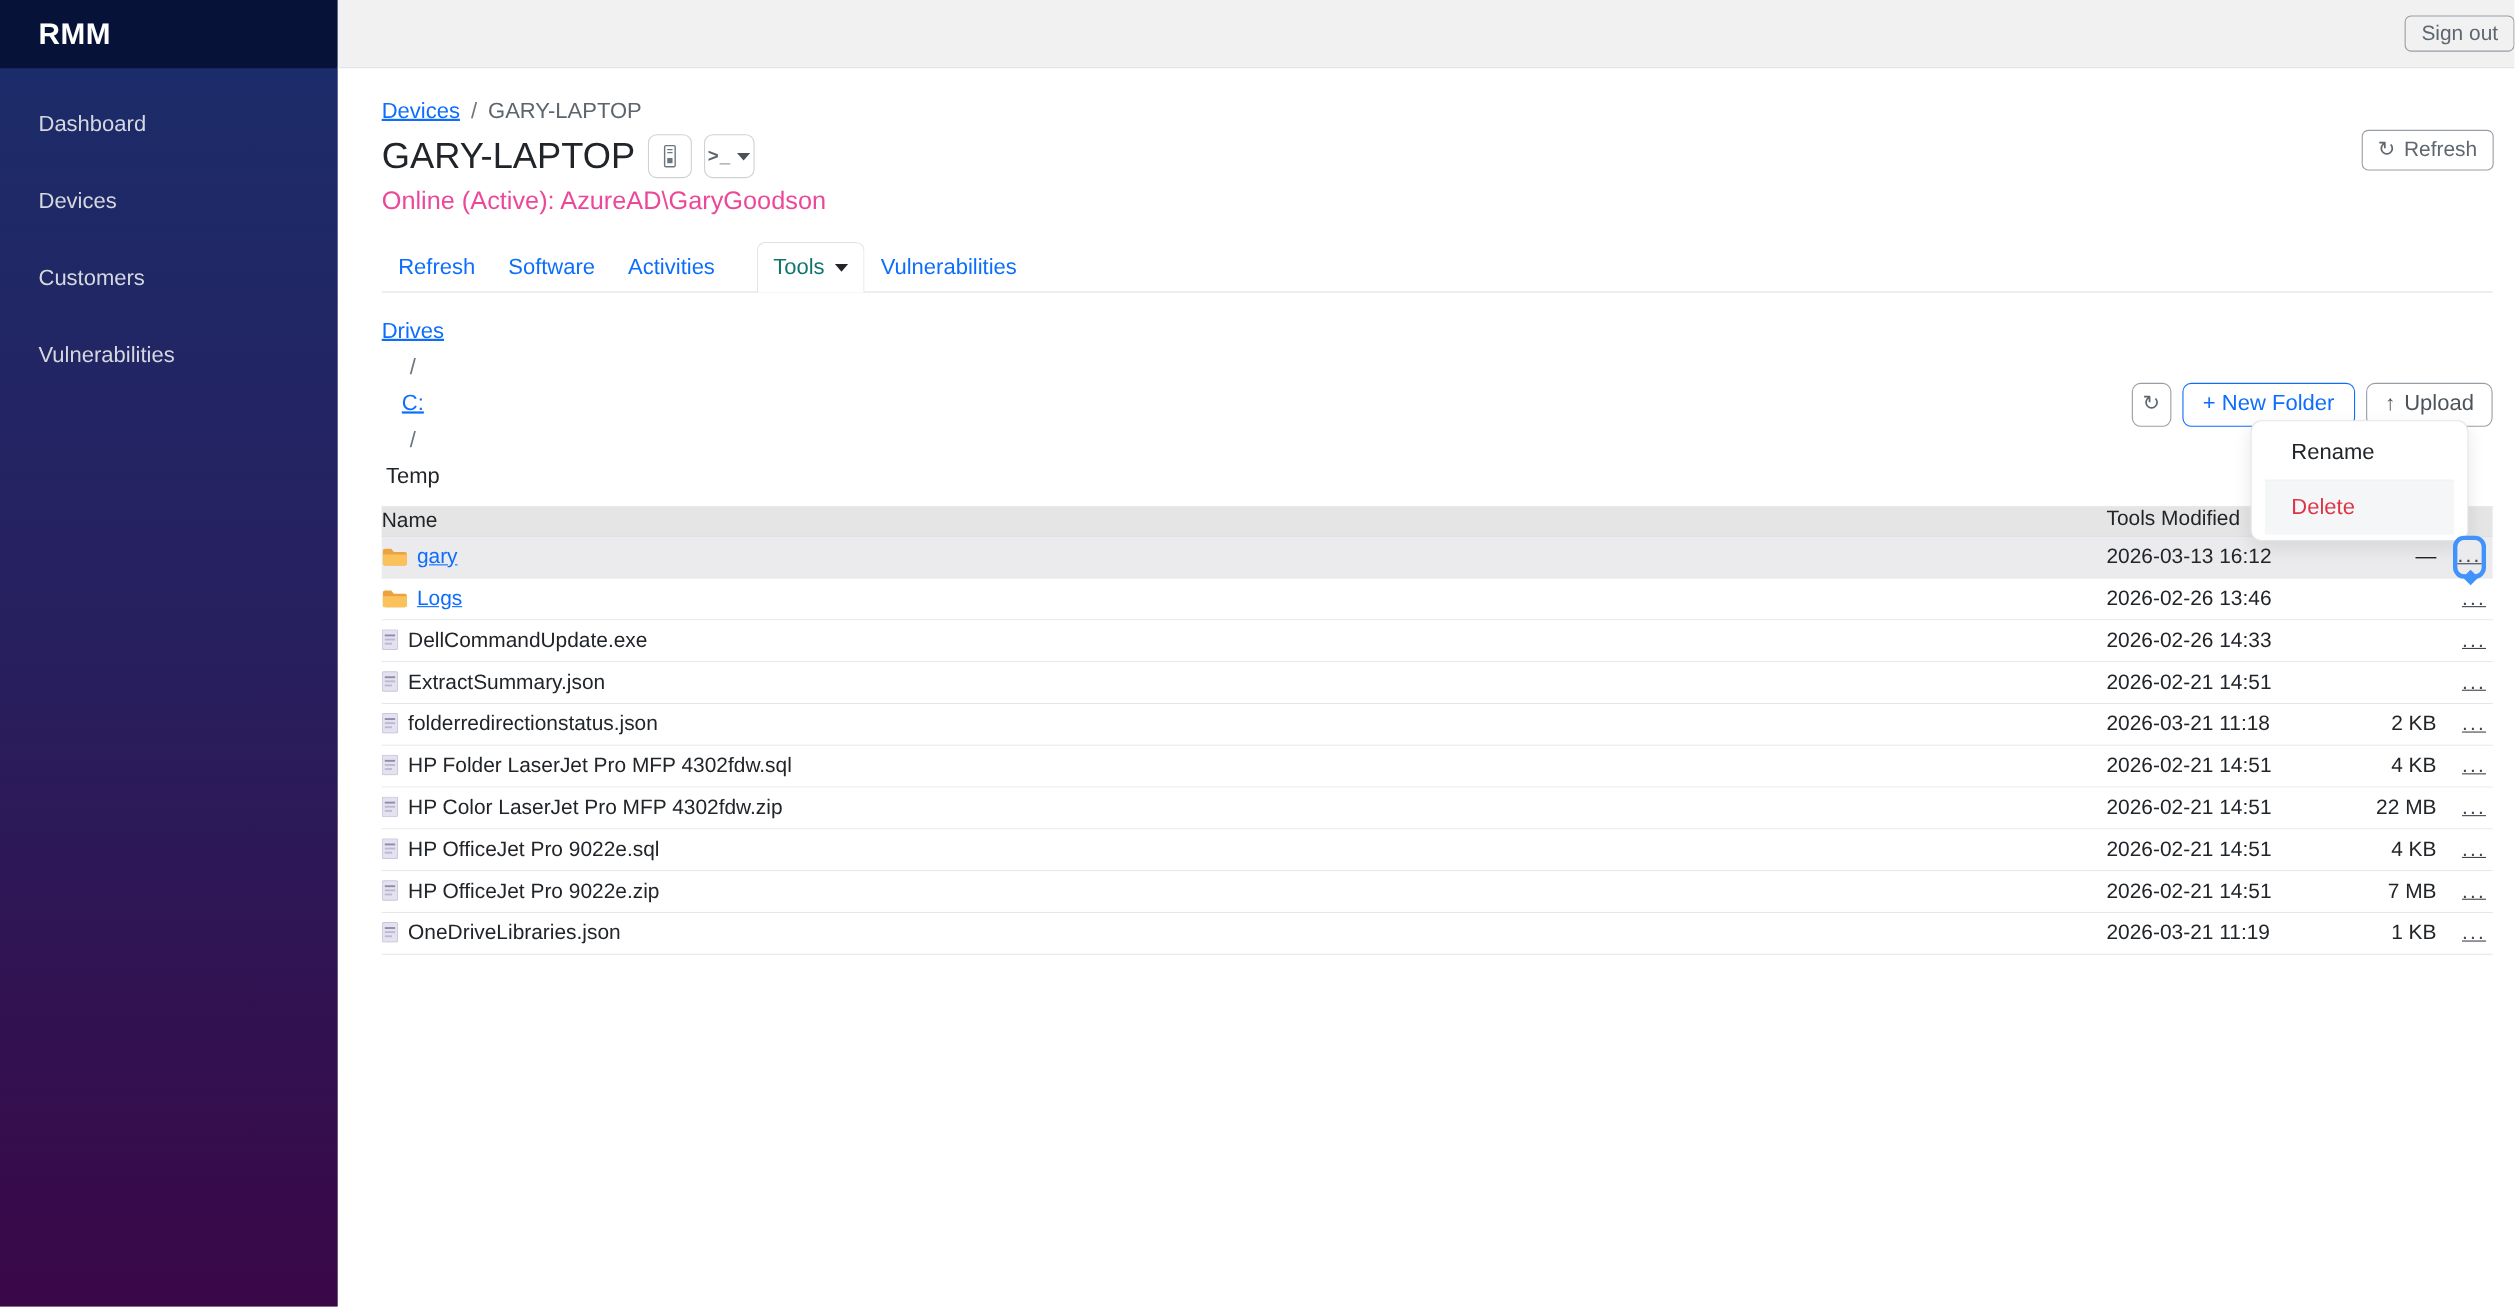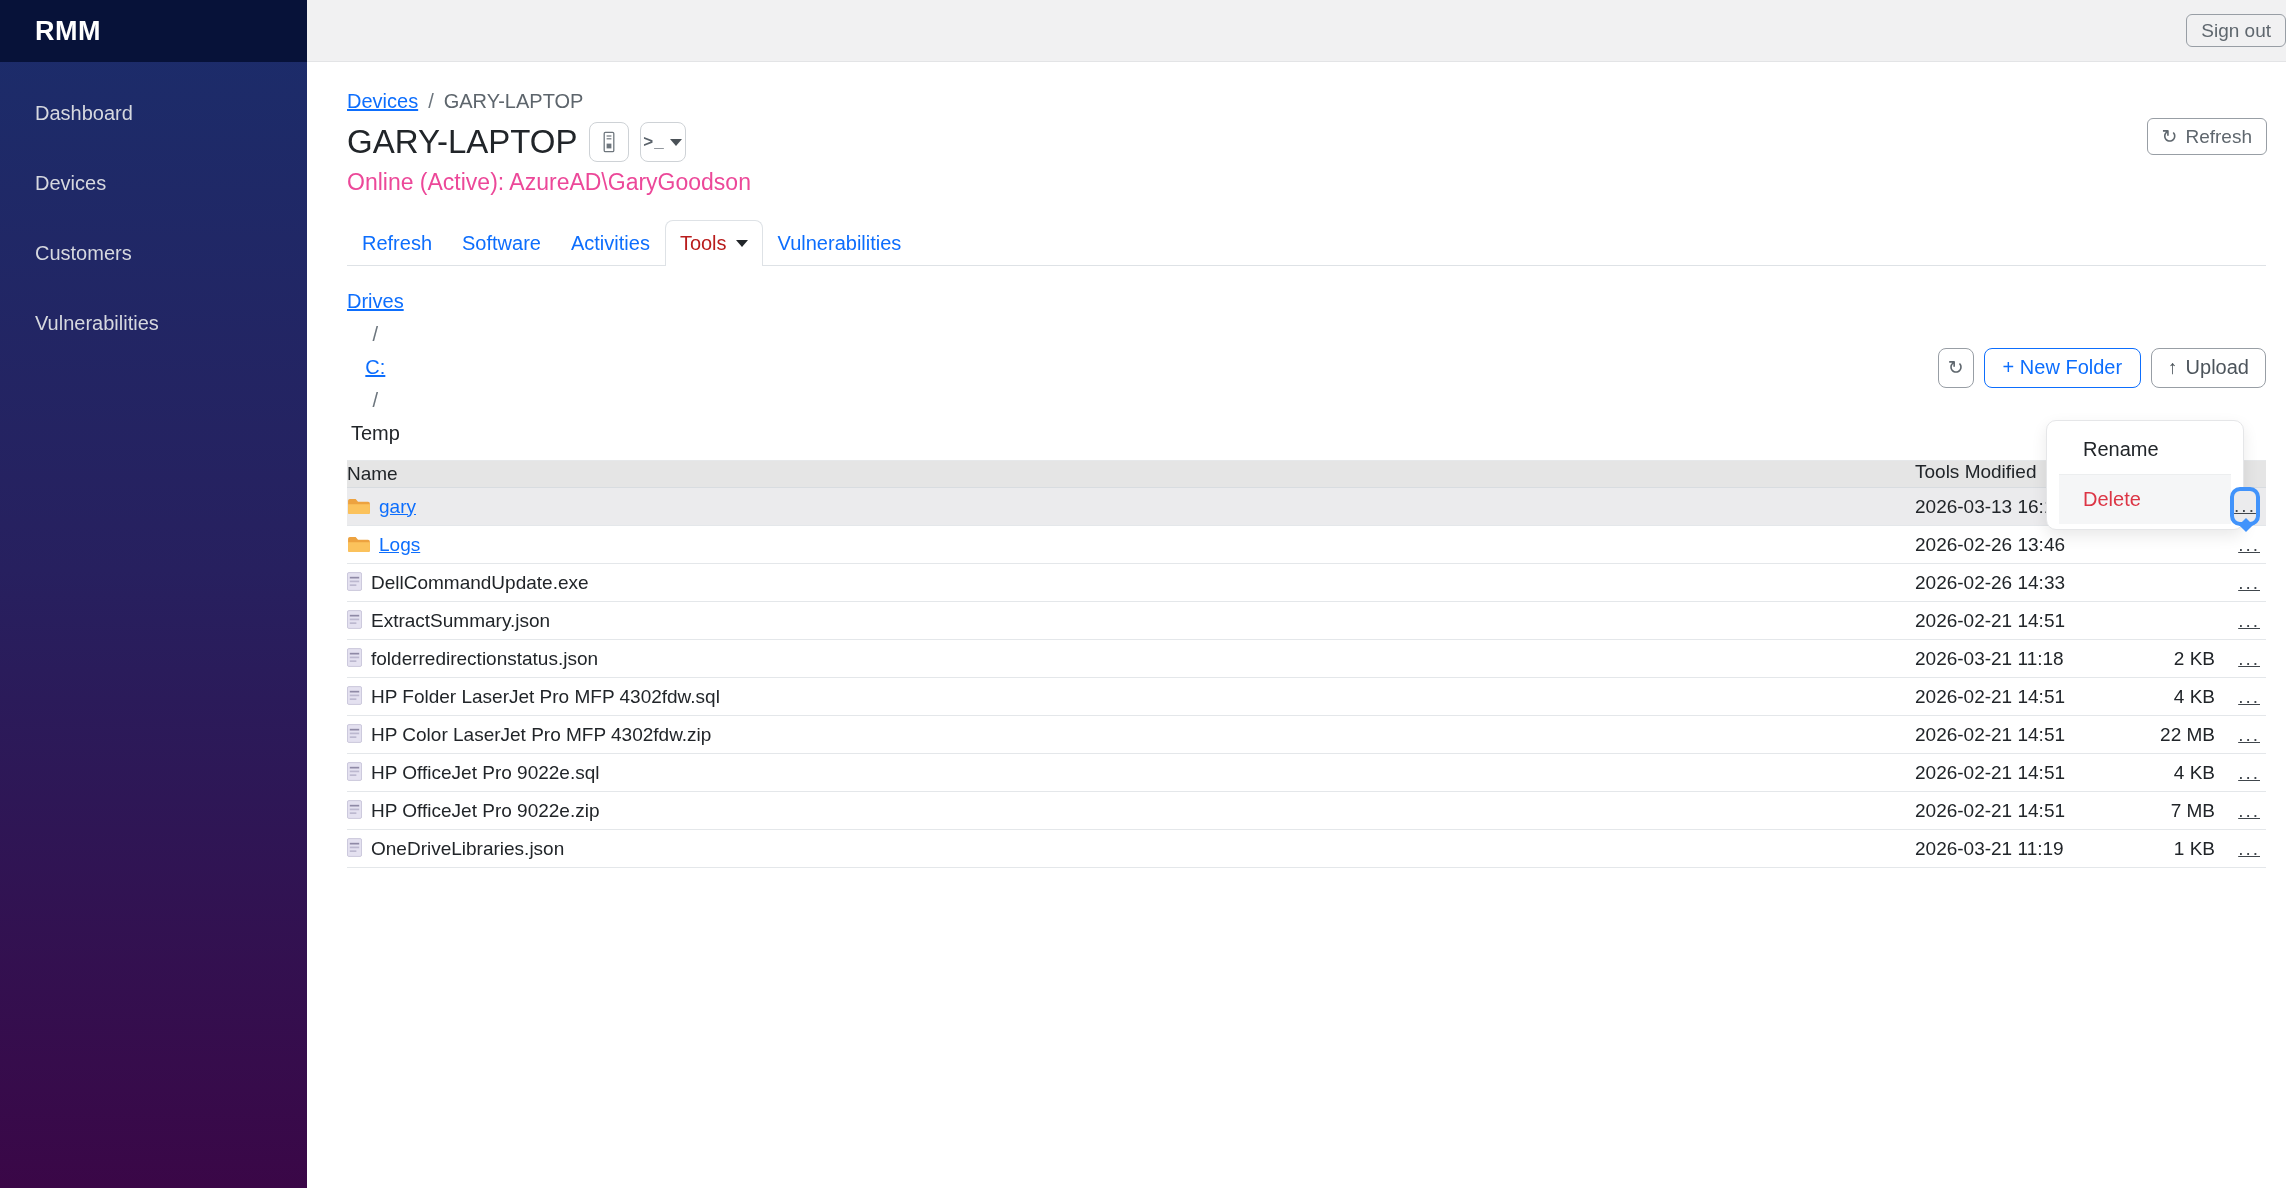--- a/index.html
+++ b/index.html
@@ -64,21 +64,21 @@
   }
   .status-line { margin-top:7px; font-size:23px; color:#ec4899; }
 
   
   .tabs { margin-top:23px; display:flex; border-bottom:1px solid #dee2e6; }
   .tab {
     padding:11px 14px; font-size:20px; color:#0d6efd; cursor:pointer;
     border:1px solid transparent; border-bottom:none; border-radius:8px 8px 0 0;
     display:flex; align-items:center; gap:9px; position:relative; top:1px;
   }
-  .tab.active { background:#fff; color:#b91c1c; border-color:#dee2e6; }
+  .tab.active { background:#fff; color:#0f766e; border-color:#dee2e6;margin-left:23px; }
   .tab.active .caret-down { border-top-color:#212529; }
 
   
   .files-bar { margin-top:24px; display:flex; align-items:center; justify-content:space-between; }
   .files-crumbs { font-size:20px; display:flex; align-items:center; gap:10px;flex-direction:column; }
   .files-actions { display:flex; align-items:center; gap:10px; }
   .tool-btn { height:40px; border-radius:8px; font-size:20px; }
   .refresh-sq { width:36px; }
   .btn-blue { color:#0d6efd; border-color:#0d6efd; padding:0 18px; }
   .btn-gray { padding:0 16px; color:#4c545b; }
@@ -106,21 +106,21 @@
     border:4px solid #4193fb; border-radius:10px; width:30px; height:39px; padding-top:5px;
     background:#ebebed;
   }
   .ring-tail {
     position:absolute; bottom:-8px; left:7px; width:10px; height:10px;
     background:#4193fb; transform:rotate(45deg);
   }
 
   
   .ctx-menu {
-    position:absolute; left:2046px; top:420px; width:198px;
+    position:absolute; left:2046px; top:382px; width:198px;
     background:#fff; border:1px solid #e5e6e8; border-radius:10px;
     box-shadow:0 6px 16px rgba(0,0,0,.09); z-index:50; overflow:hidden; padding:4px 12px 5px;
   }
   .menu-item { height:49px; display:flex; align-items:center; padding-left:24px; font-size:20px; color:#212529; cursor:pointer; }
   .menu-item.danger { color:#dc3545; background:#f5f6f7; }
   .menu-divider { height:1px; background:#eceeef; }
 </style>
 </head>
 <body>
 

